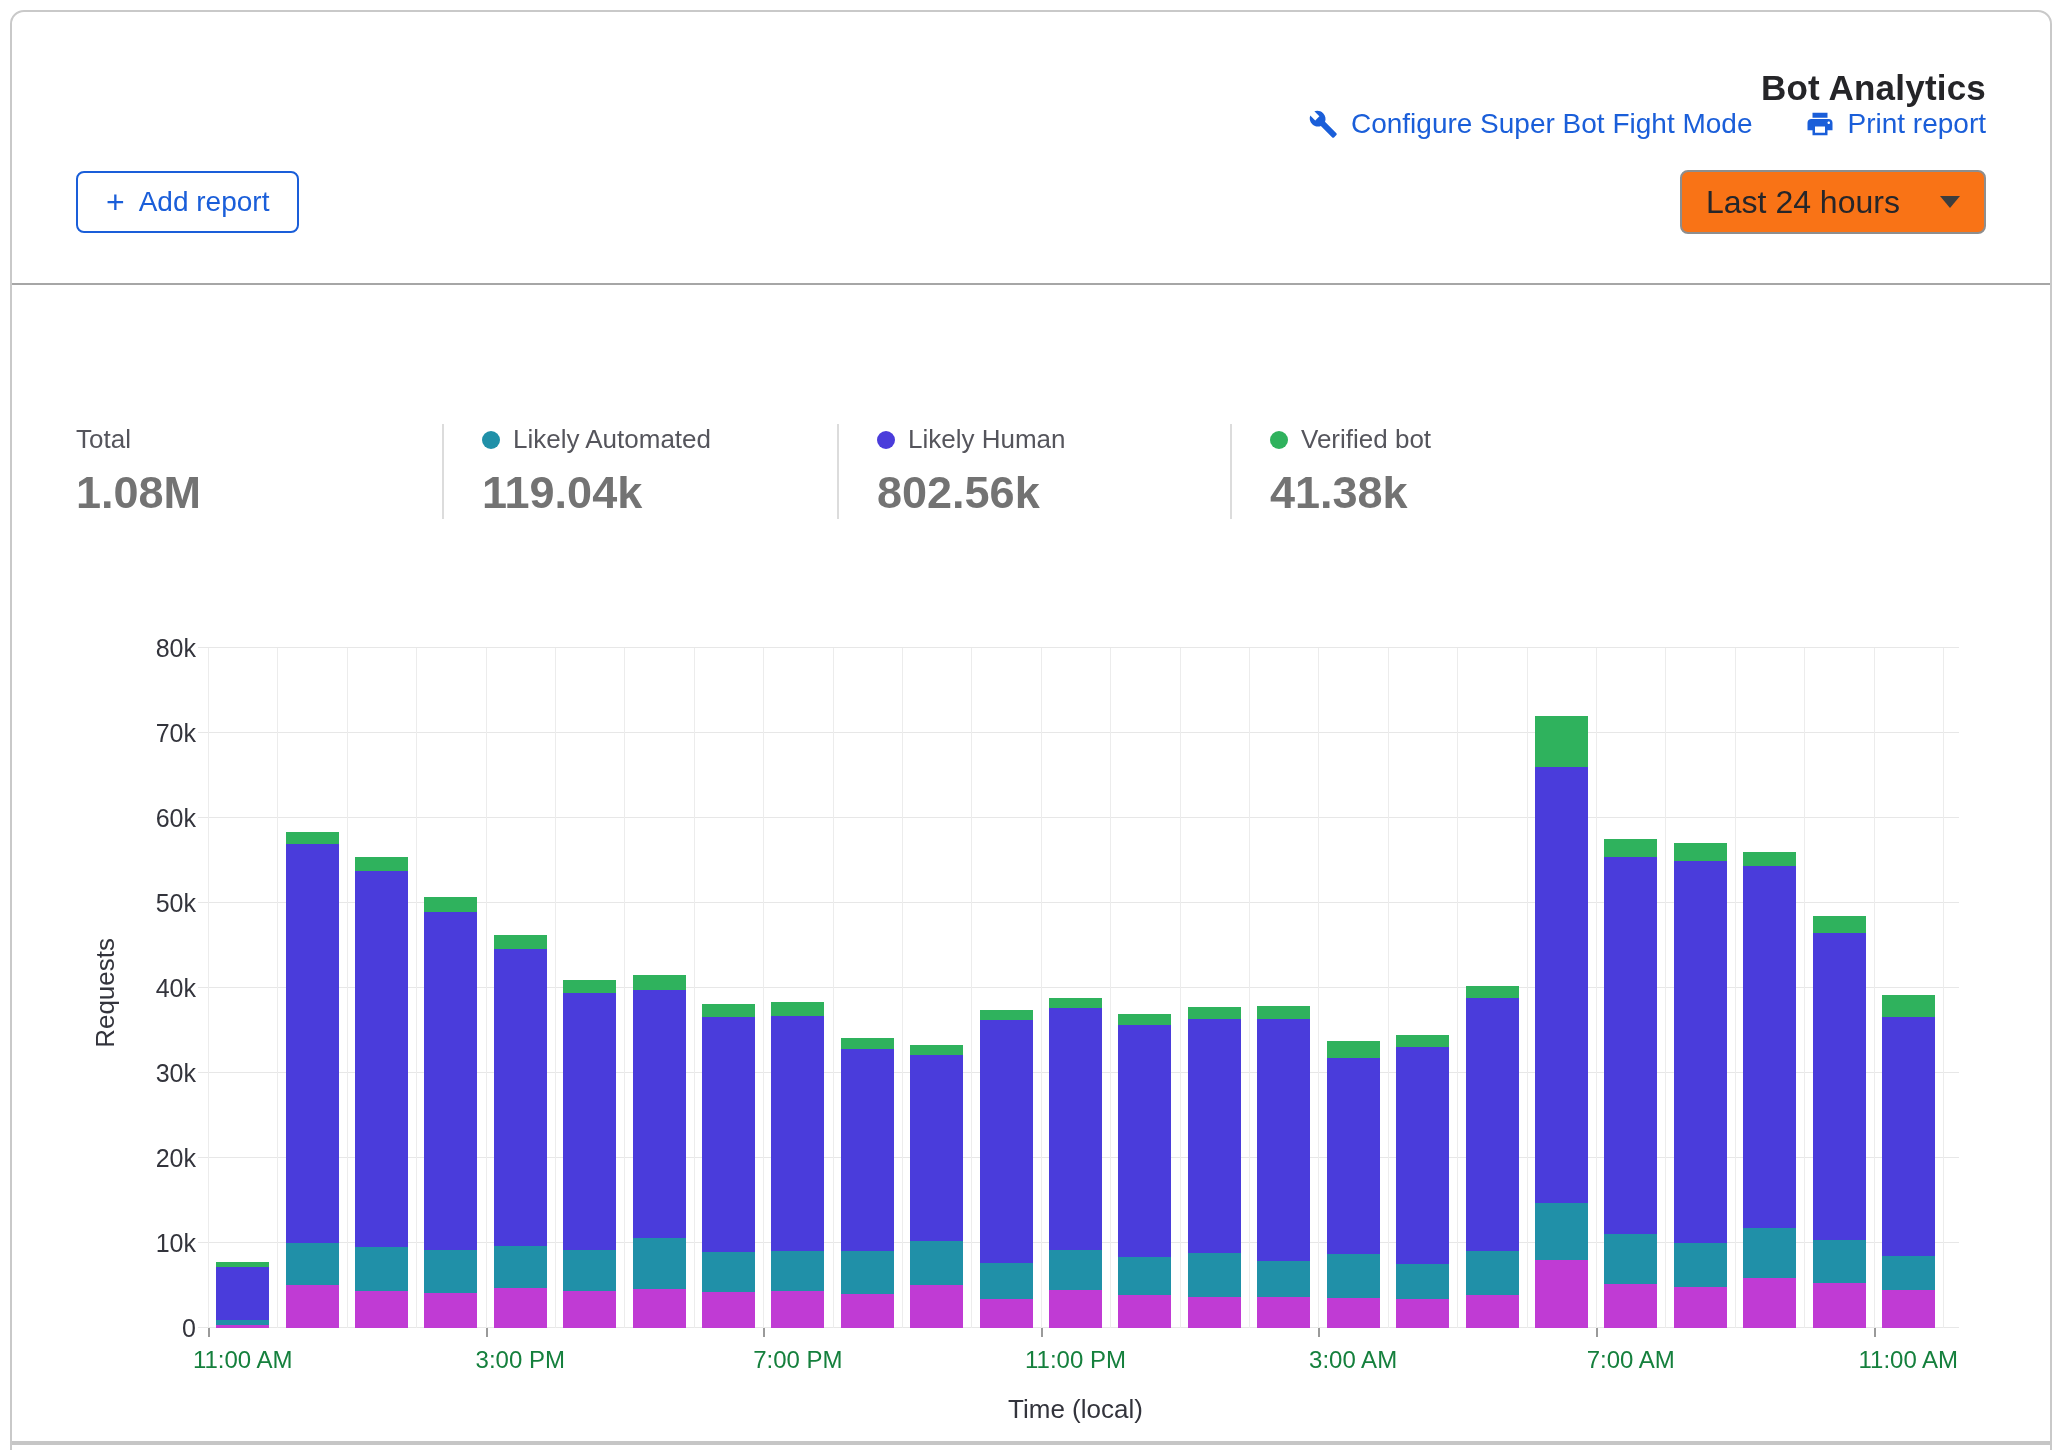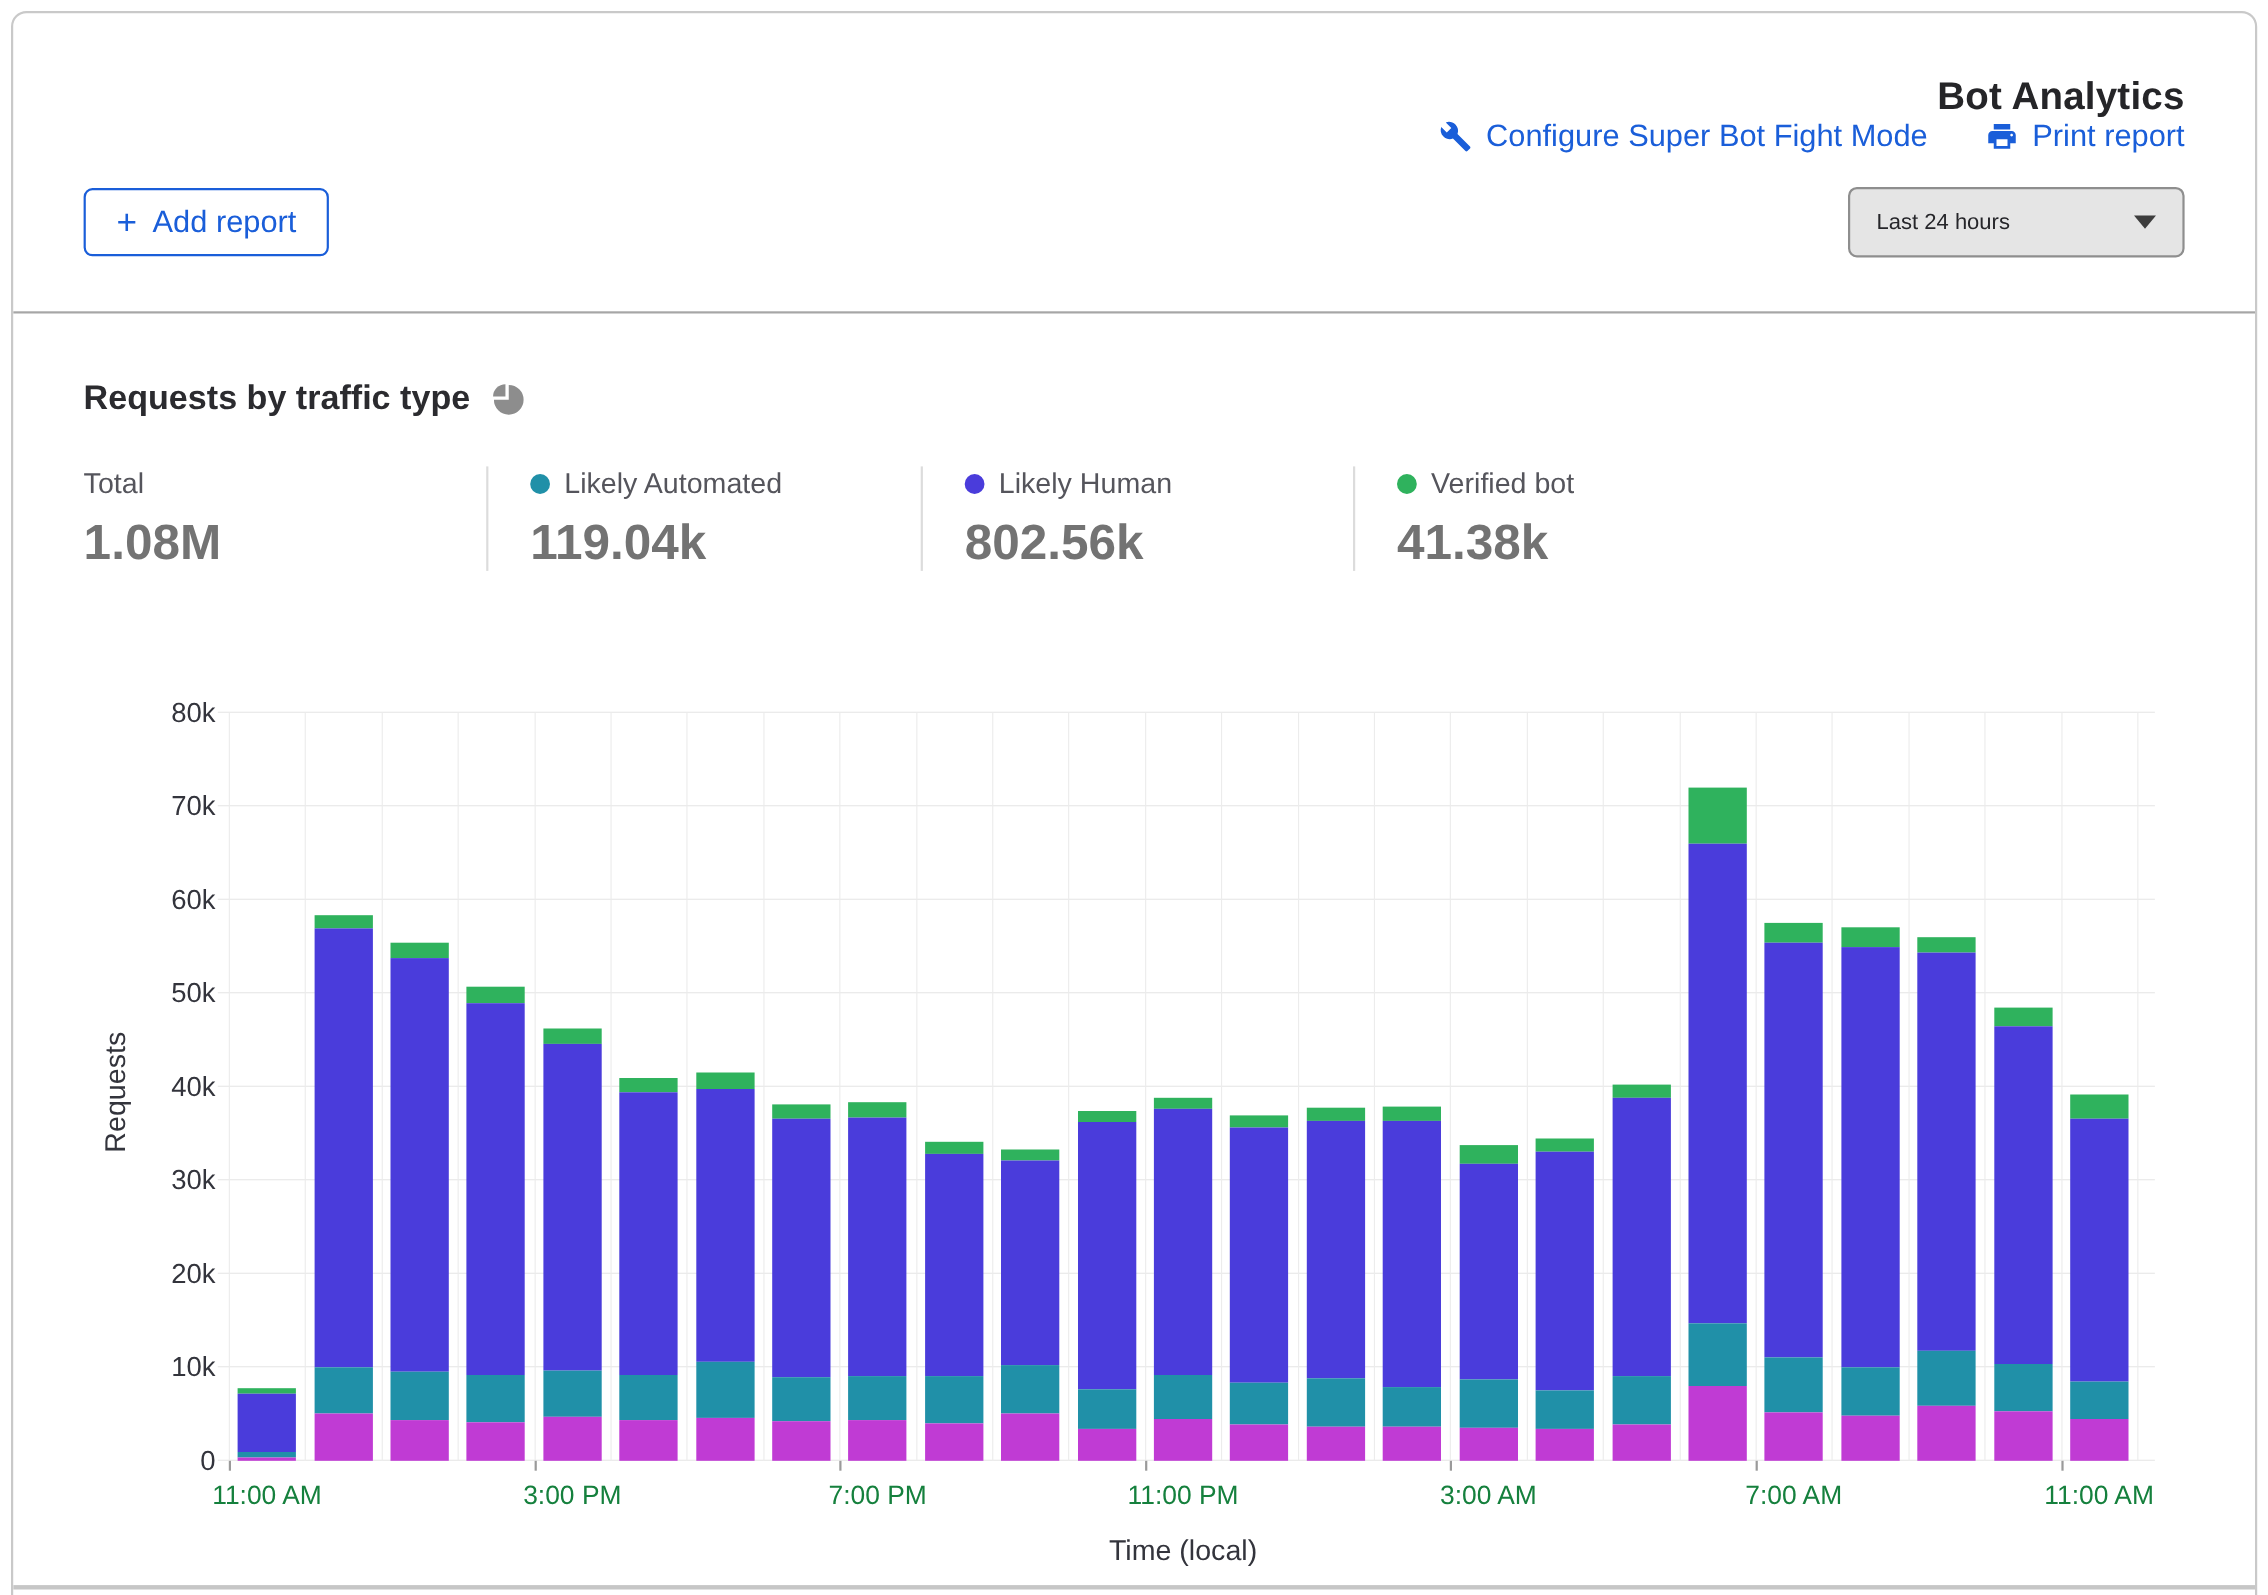--- a/index.html
+++ b/index.html
@@ -17,21 +17,21 @@
   .hlink svg { width:30px; height:30px; fill:#1a5ed9; }
   .row2 { position:absolute; top:158px; left:64px; right:64px; display:flex;
     align-items:center; justify-content:space-between; }
   .add-filter { display:flex; align-items:center; gap:14px; border:2px solid #1a5ed9;
     border-radius:8px; color:#1a5ed9; background:#fff; font-size:28px;
     padding:0 28px; height:62px; cursor:pointer;
     font-family:"Liberation Sans","DejaVu Sans",sans-serif; }
   .add-filter .plus { font-size:32px; font-weight:400; line-height:1; }
   .select { width:306px; height:64px; border:2px solid #8e8e8e; border-radius:8px;
     display:flex; align-items:center; justify-content:space-between; padding:0 24px;
-    font-size:20px; color:#26262a; cursor:pointer; background:#e5e5e5; }
+    font-size:32px; color:#26262a; cursor:pointer; background:#f97316; }
   .caret { width:0; height:0; border-left:10px solid transparent;
     border-right:10px solid transparent; border-top:12px solid #3d3d3d; }
   .divider { position:absolute; top:271px; left:0; right:0; height:2px; background:#a6a6a6; }
   
   .section-title { position:absolute; top:332px; left:64px; display:flex;
     align-items:center; gap:16px; font-size:31px; font-weight:700; color:#2b2b2f; }
   .section-title svg { width:36px; height:36px; }
   
   .stats { position:absolute; top:412px; left:64px; right:64px; display:flex; }
   .stat { padding-right:8px; }
@@ -92,27 +92,20 @@
       <span>Add report</span>
     </button>
     <div class="select">
       <span>Last 24 hours</span>
       <span class="caret"></span>
     </div>
   </div>
 
   <div class="divider"></div>
 
-  <div class="section-title">
-    <span>Requests by traffic type</span>
-    <svg viewBox="0 0 24 24">
-      <path d="M13 4 A9 9 0 1 1 4 13 L13 13 Z" fill="#8d8d8d"></path>
-      <path d="M11 11 L3.5 11 A7.5 7.5 0 0 1 11 3.5 Z" fill="#8d8d8d"></path>
-    </svg>
-  </div>
 
   <div class="stats" id="stats-row">
       <div class="stat">
         <div class="stat-label">
           <span>Total</span>
         </div>
         <div class="stat-value">1.08M</div>
       </div>
       <div class="stat">
         <div class="stat-label">

